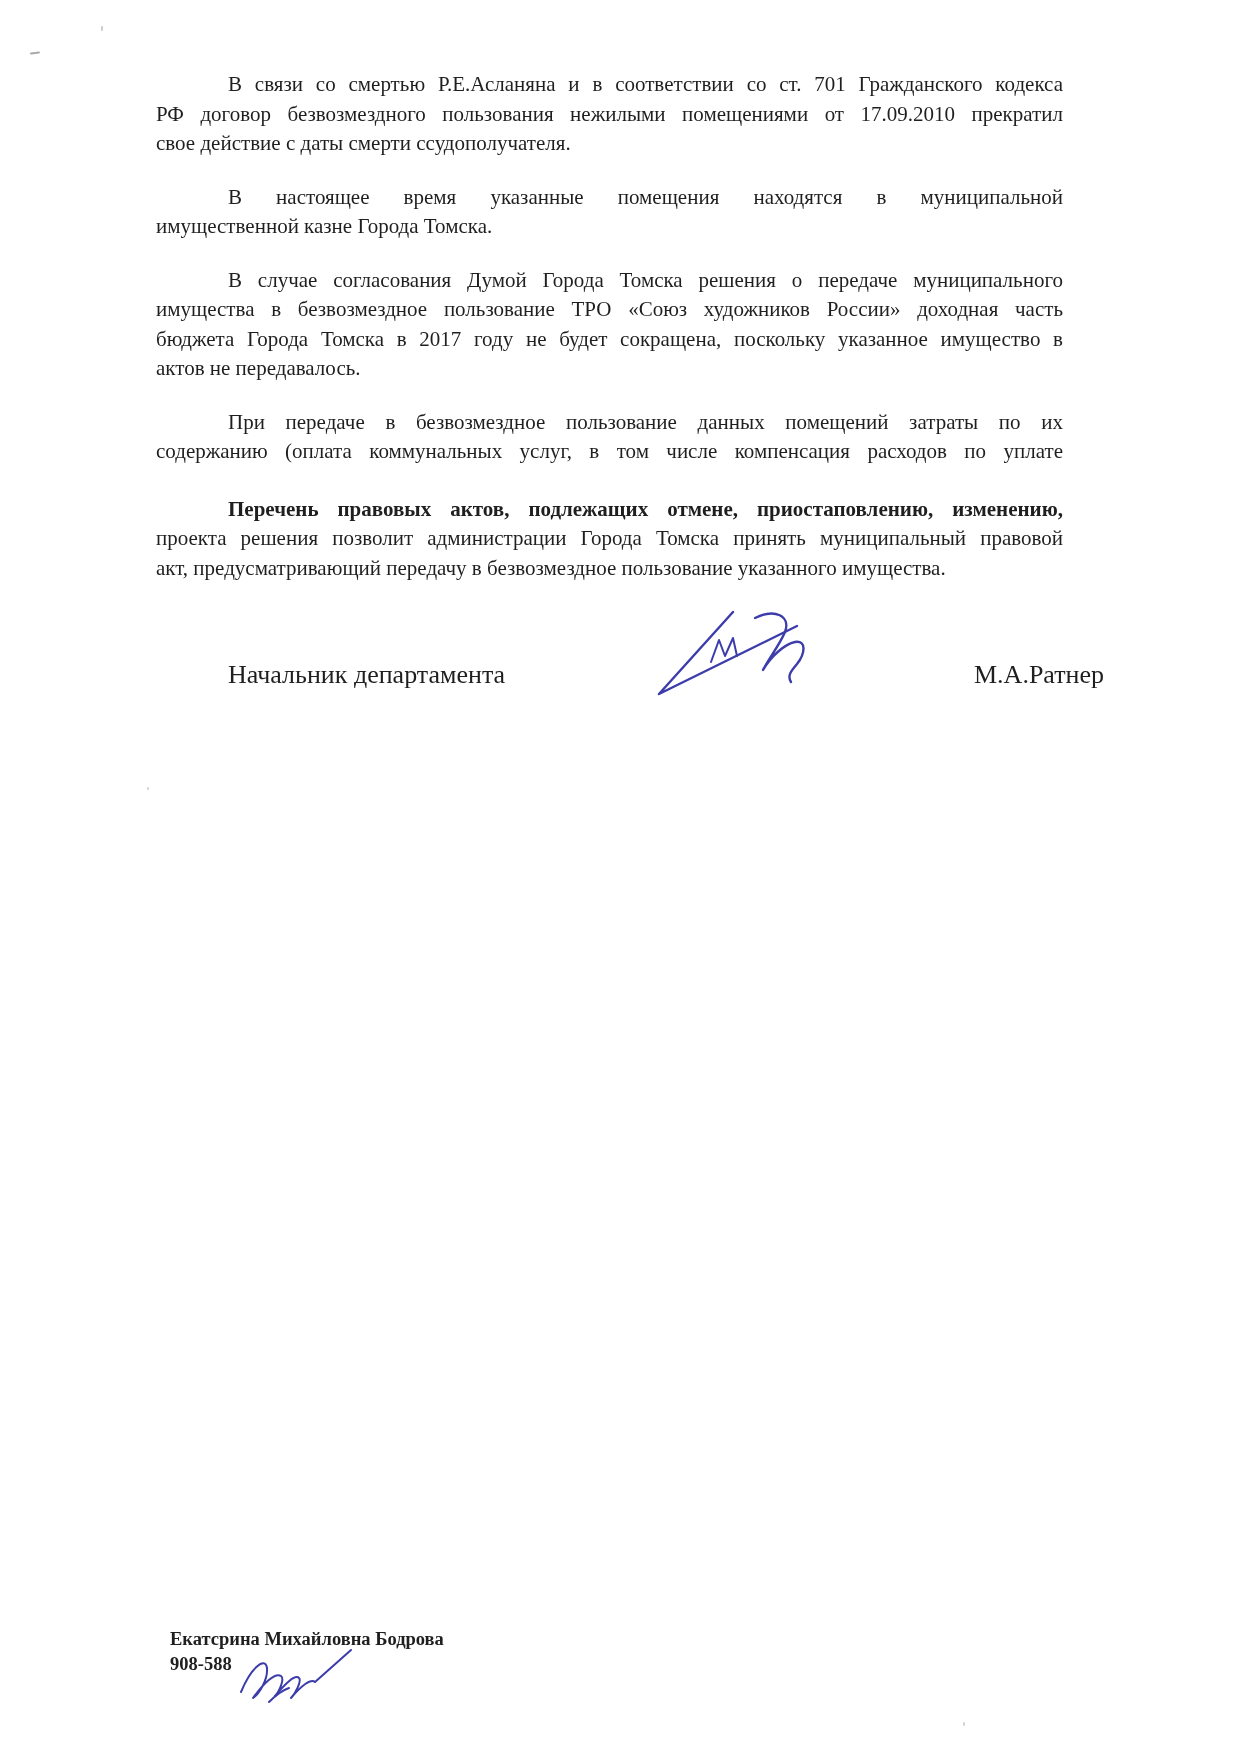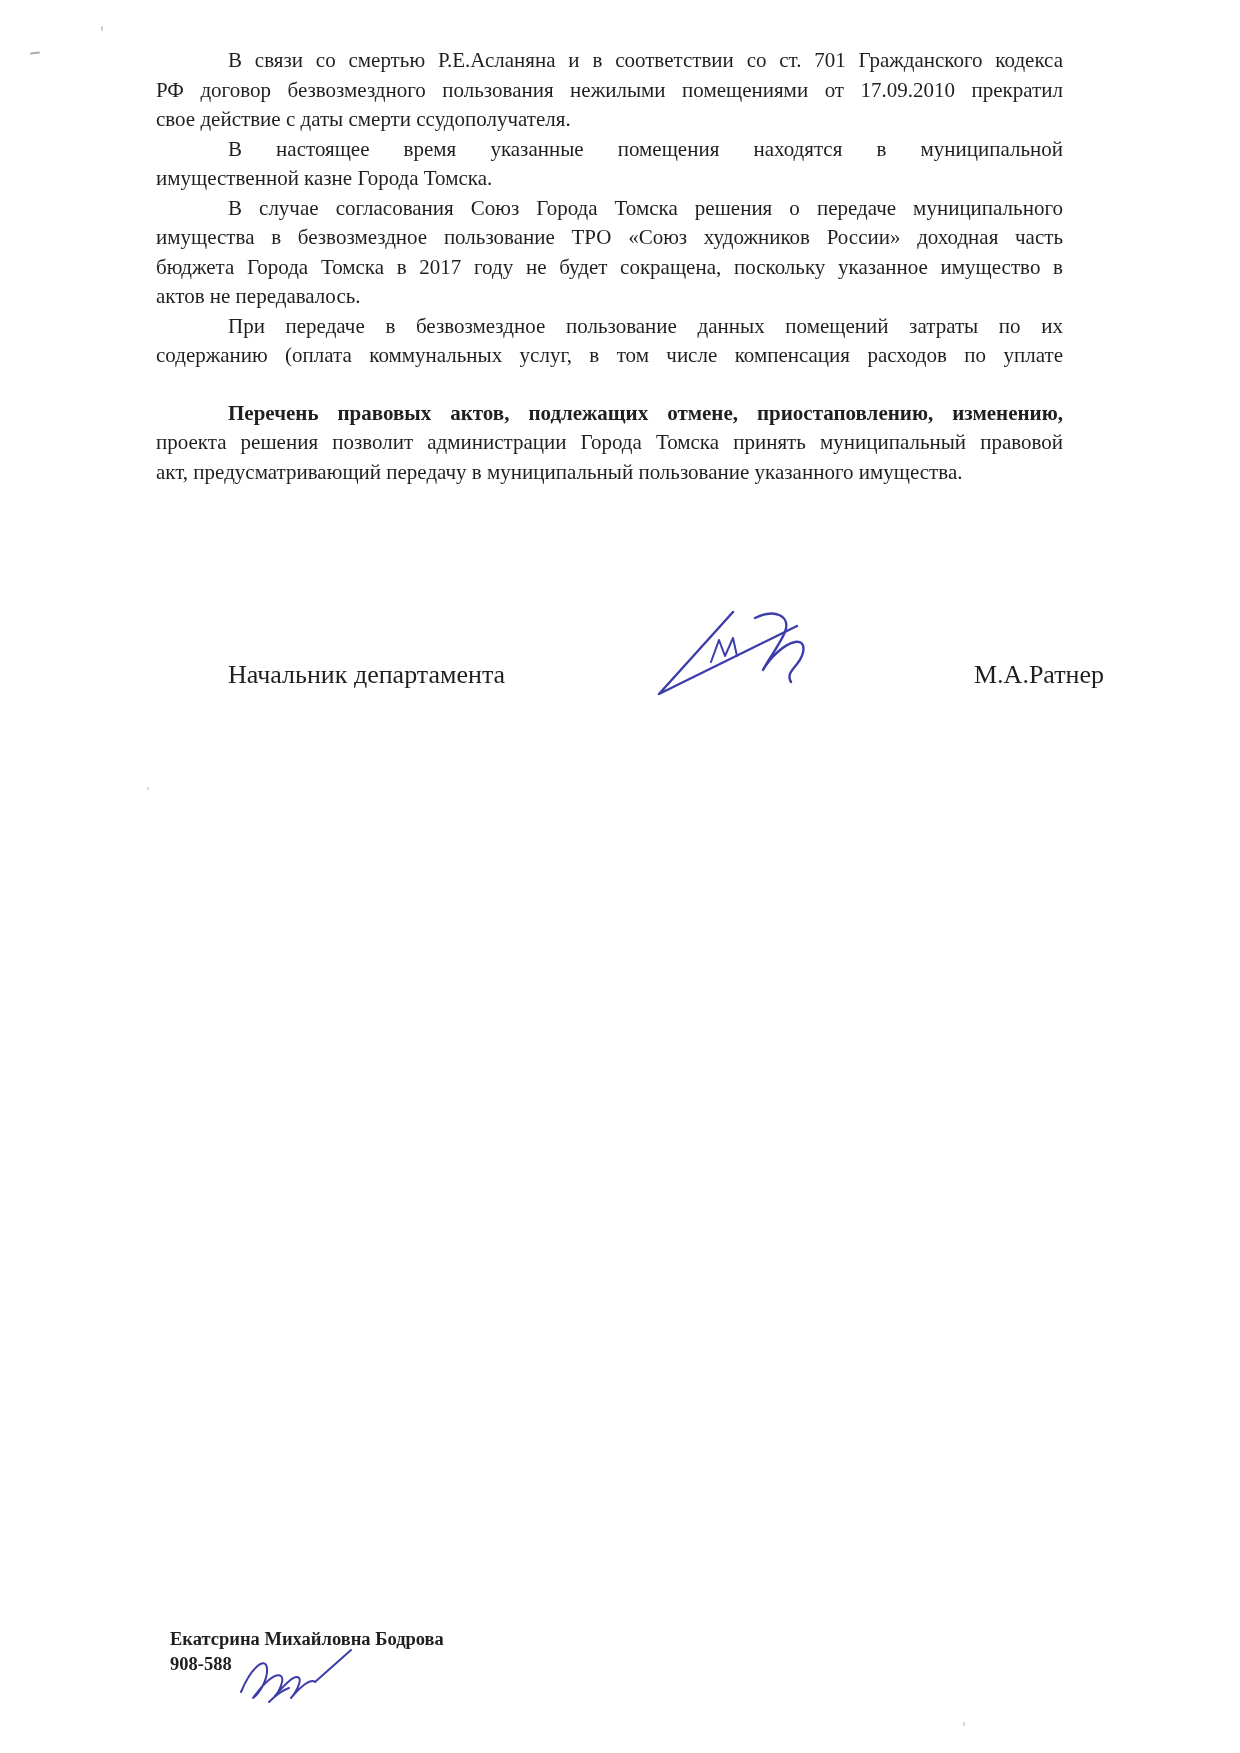--- a/index.html
+++ b/index.html
@@ -10,21 +10,21 @@
     color:var(--text,#1f1f1f);
     overflow:hidden;
   }
   .doc-body{
     position:absolute;left:156px;top:46px;width:907px;
     font-size:21px;line-height:29.5px;
   }
   .paragraph{margin:0;}
   .line{min-height:29.5px;}
   .line.justify{text-align:justify;text-align-last:justify;}
-  .line.indent{text-indent:72px;}
+  .line.indent{text-indent:72px;margin-top:24px;}
   .bold{font-weight:bold;}
   .sig-label{
     position:absolute;font-size:26px;line-height:29.5px;white-space:nowrap;
   }
   .footer-text{
     position:absolute;left:170px;top:1627px;
     font-size:18.5px;line-height:25px;font-weight:bold;
   }
   .ink-stroke{
     fill:none;stroke:var(--ink,#3c3caa);
@@ -41,33 +41,33 @@
     <div class="paragraph">
       <div class="line justify indent"><span>В связи со смертью Р.Е.Асланяна и в соответствии со ст. 701 Гражданского кодекса</span></div>
       <div class="line justify"><span>РФ договор безвозмездного пользования нежилыми помещениями от 17.09.2010 прекратил</span></div>
       <div class="line"><span>свое действие с даты смерти ссудополучателя.</span></div>
     </div>
     <div class="paragraph">
       <div class="line justify indent"><span>В настоящее время указанные помещения находятся в муниципальной</span></div>
       <div class="line"><span>имущественной казне Города Томска.</span></div>
     </div>
     <div class="paragraph">
-      <div class="line justify indent"><span>В случае согласования Союз Города Томска решения о передаче муниципального</span></div>
+      <div class="line justify indent"><span>В случае согласования Думой Города Томска решения о передаче муниципального</span></div>
       <div class="line justify"><span>имущества в безвозмездное пользование ТРО «Союз художников России» доходная часть</span></div>
       <div class="line justify"><span>бюджета Города Томска в 2017 году не будет сокращена, поскольку указанное имущество в</span></div>
       <div class="line"><span>актов не передавалось.</span></div>
     </div>
     <div class="paragraph">
       <div class="line justify indent"><span>При передаче в безвозмездное пользование данных помещений затраты по их</span></div>
       <div class="line justify"><span>содержанию (оплата коммунальных услуг, в том числе компенсация расходов по уплате</span></div>
     </div>
     <div class="paragraph" style="margin-top: 28px;">
       <div class="line justify indent"><span class="bold">Перечень правовых актов, подлежащих отмене, приостаповлению, изменению,</span></div>
       <div class="line justify"><span>проекта решения позволит администрации Города Томска принять муниципальный правовой</span></div>
-      <div class="line"><span>акт, предусматривающий передачу в муниципальный пользование указанного имущества.</span></div>
+      <div class="line"><span>акт, предусматривающий передачу в безвозмездное пользование указанного имущества.</span></div>
     </div>
   </div>
 
 <div class="sig-label" style="left:228px;top:660px;">Начальник  департамента</div>
 
 <svg class="sig-svg" style="left:645px;top:606px;" width="175" height="95" viewBox="0 0 175 95">
   <path class="ink-stroke" d="M88,6 L14,88 L152,20"></path>
   <path class="ink-stroke thin" d="M66,56 L74,34 L80,50 L88,32 L92,50"></path>
   <path class="ink-stroke" d="M110,12 C130,2 146,10 140,26 C134,40 124,52 118,64 C126,50 140,38 150,36 C162,34 160,48 152,58 C146,65 142,70 146,76"></path>
 </svg>

